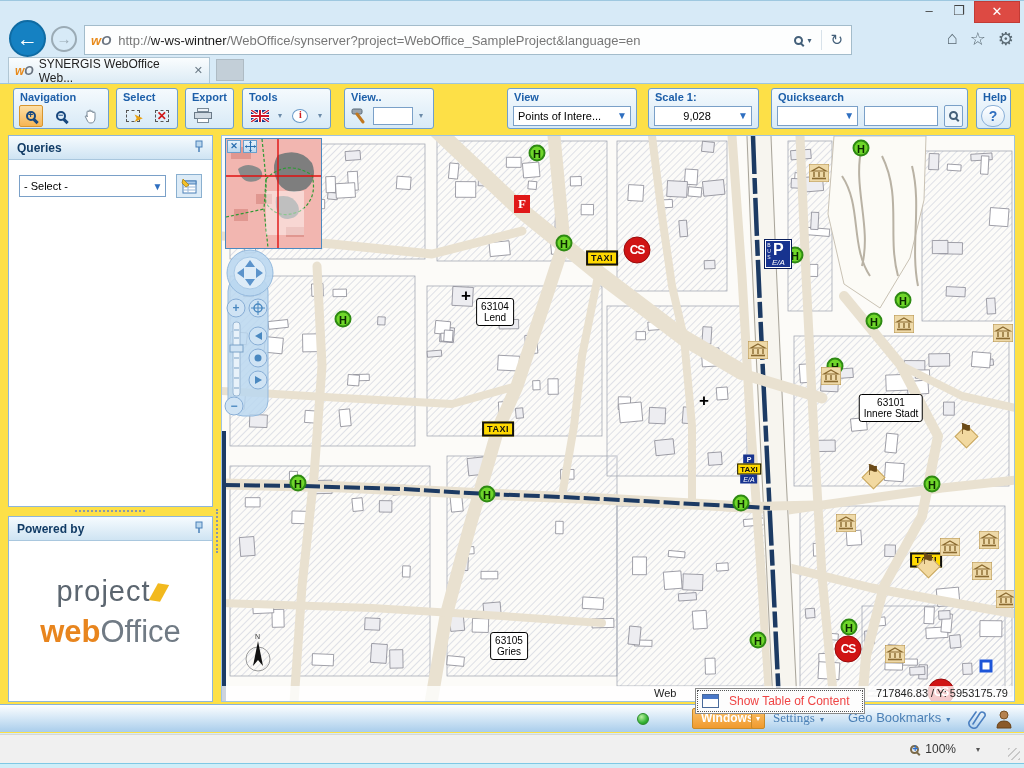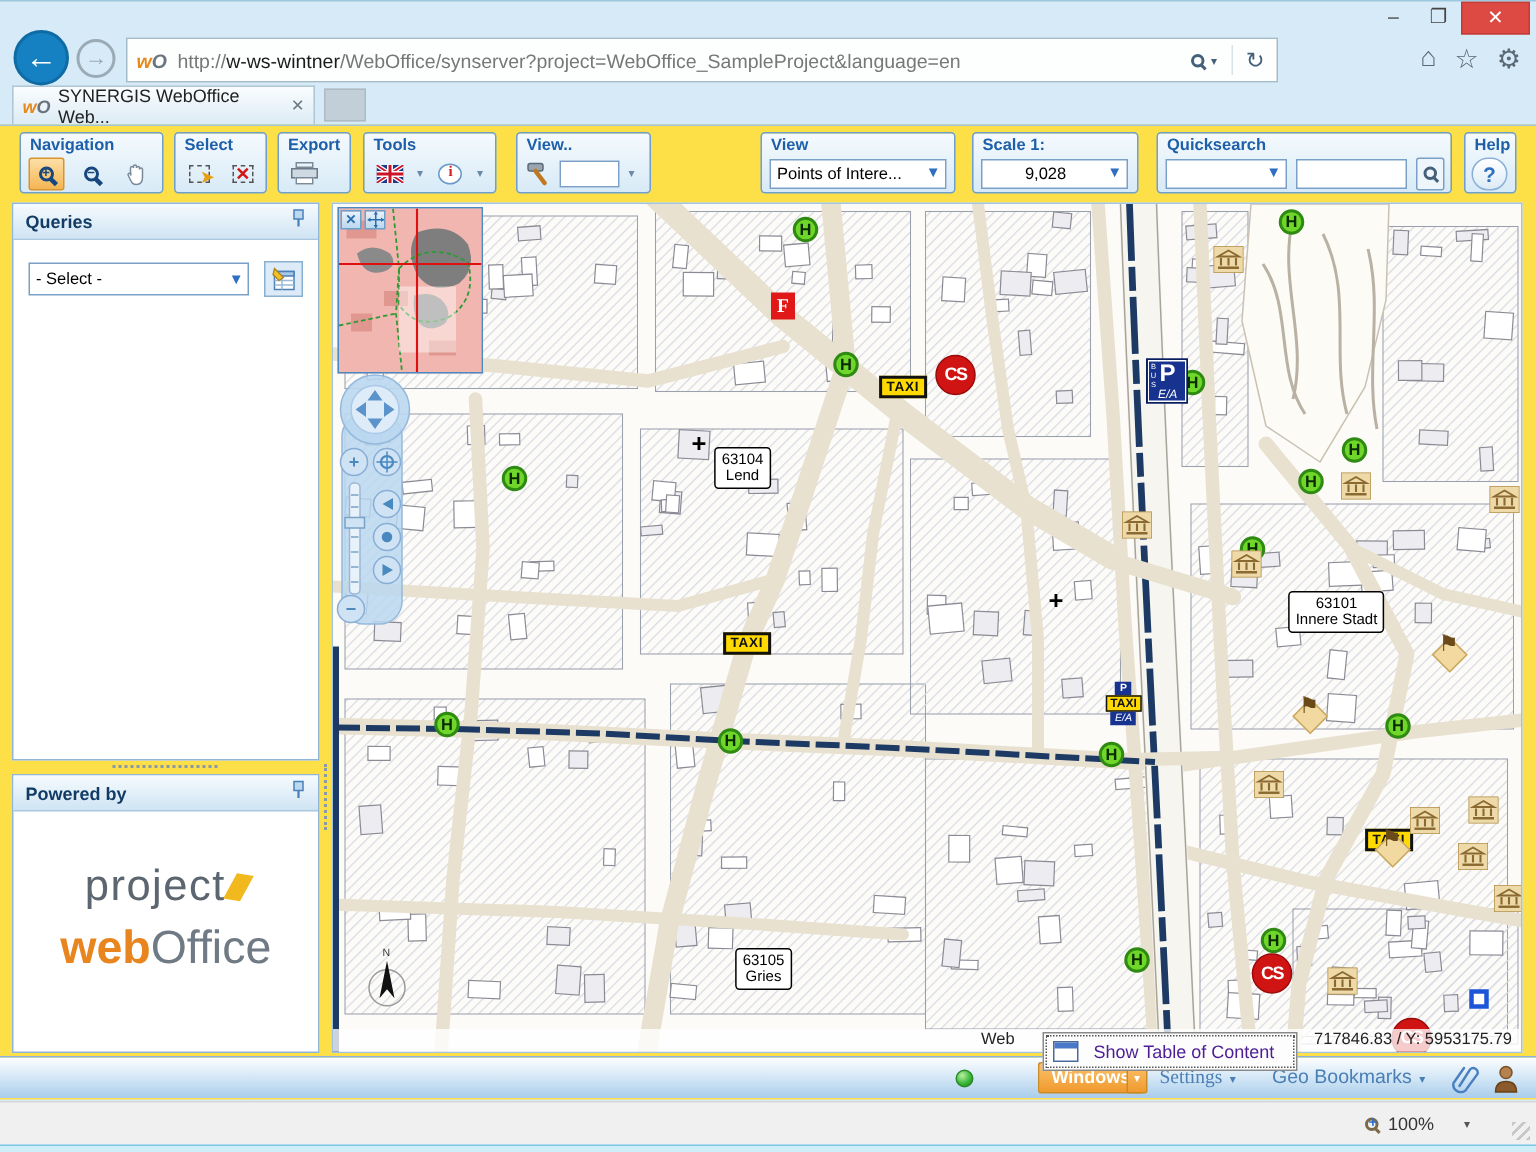--- a/index.html
+++ b/index.html
@@ -116,21 +116,21 @@
   .map-status { position:absolute; left:0; bottom:0; width:100%; height:15px; background:rgba(255,255,255,.78);
     font-size:11px; color:#222; z-index:8; }
   .map-status .sl { position:absolute; left:432px; top:1px; }
   .map-status .sr { position:absolute; right:6px; top:1px; }
 
   .popup { position:absolute; left:695px; top:687px; width:170px; height:26px; background:#fdfdfd; border:1px solid #8a8a8a;
     z-index:60; display:flex; align-items:center; }
   .popup .inner { position:absolute; inset:1px; border:1px dotted #555; }
   .popup .wico { position:relative; width:17px; height:14px; border:1px solid #4a6a9a; background:#fff; margin:0 10px 0 6px; }
   .popup .wico::before { content:""; position:absolute; left:0; top:0; width:100%; height:4px; background:#4a78c8; }
-  .popup .ptxt { font-size:12px; color:#4c1d95; }
+  .popup .ptxt { font-size:12px; color:#ef4444; }
 
   
   .taskbar { position:absolute; left:0; top:621px; width:1024px; height:28px;
     background:linear-gradient(#fdfeff,#cfe4f5 55%,#a9cdeb); border-top:1px solid #89b3d9; }
   .orb { position:absolute; left:637px; top:8px; width:12px; height:12px; border-radius:50%;
     background:radial-gradient(circle at 35% 30%, #baf0a0, #35b335 60%, #1e8a1e); border:1px solid #2a8a2a; }
   .tk-btn { position:absolute; top:3px; height:21px; background:linear-gradient(#fbc26b,#f09a2e); border:1px solid #c98a28;
     border-radius:2px; color:#fff; font-size:12px; font-weight:bold; line-height:19px; padding:0 8px; }
   .tk-caret { position:absolute; top:3px; width:14px; height:21px; background:linear-gradient(#fbc26b,#f09a2e);
     border:1px solid #c98a28; border-radius:2px; color:#fff; font-size:8px; text-align:center; line-height:19px; }

